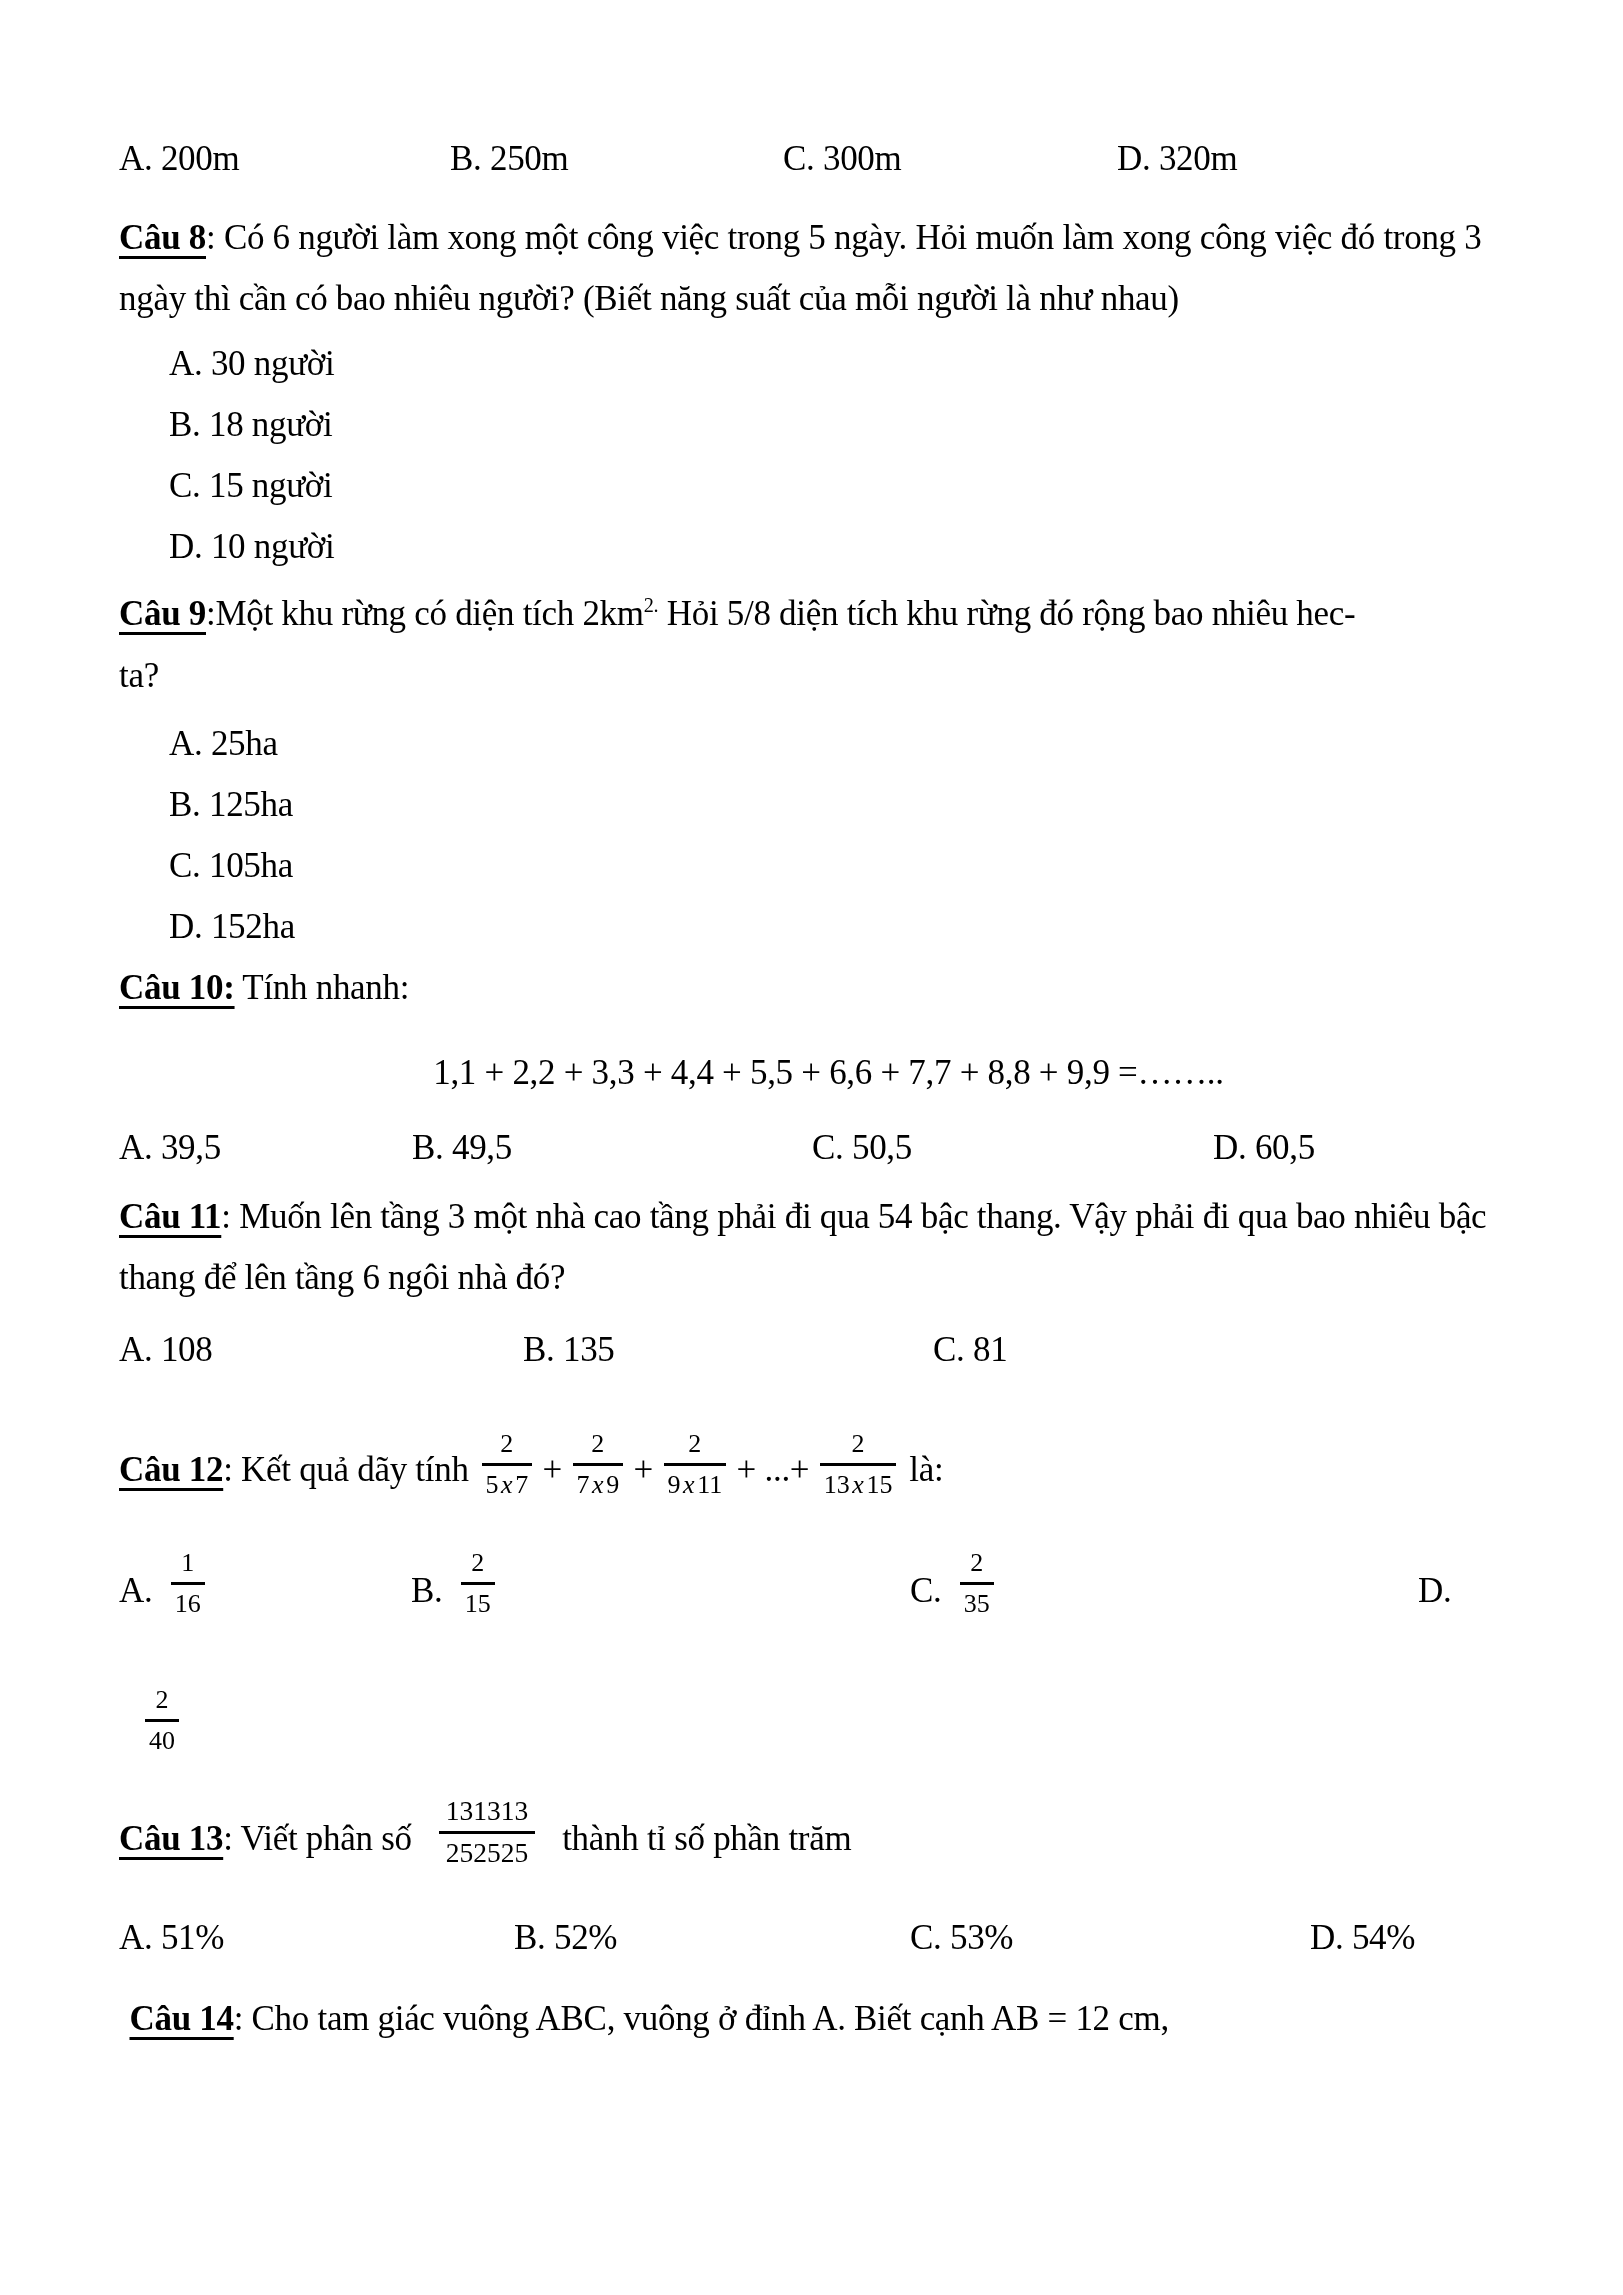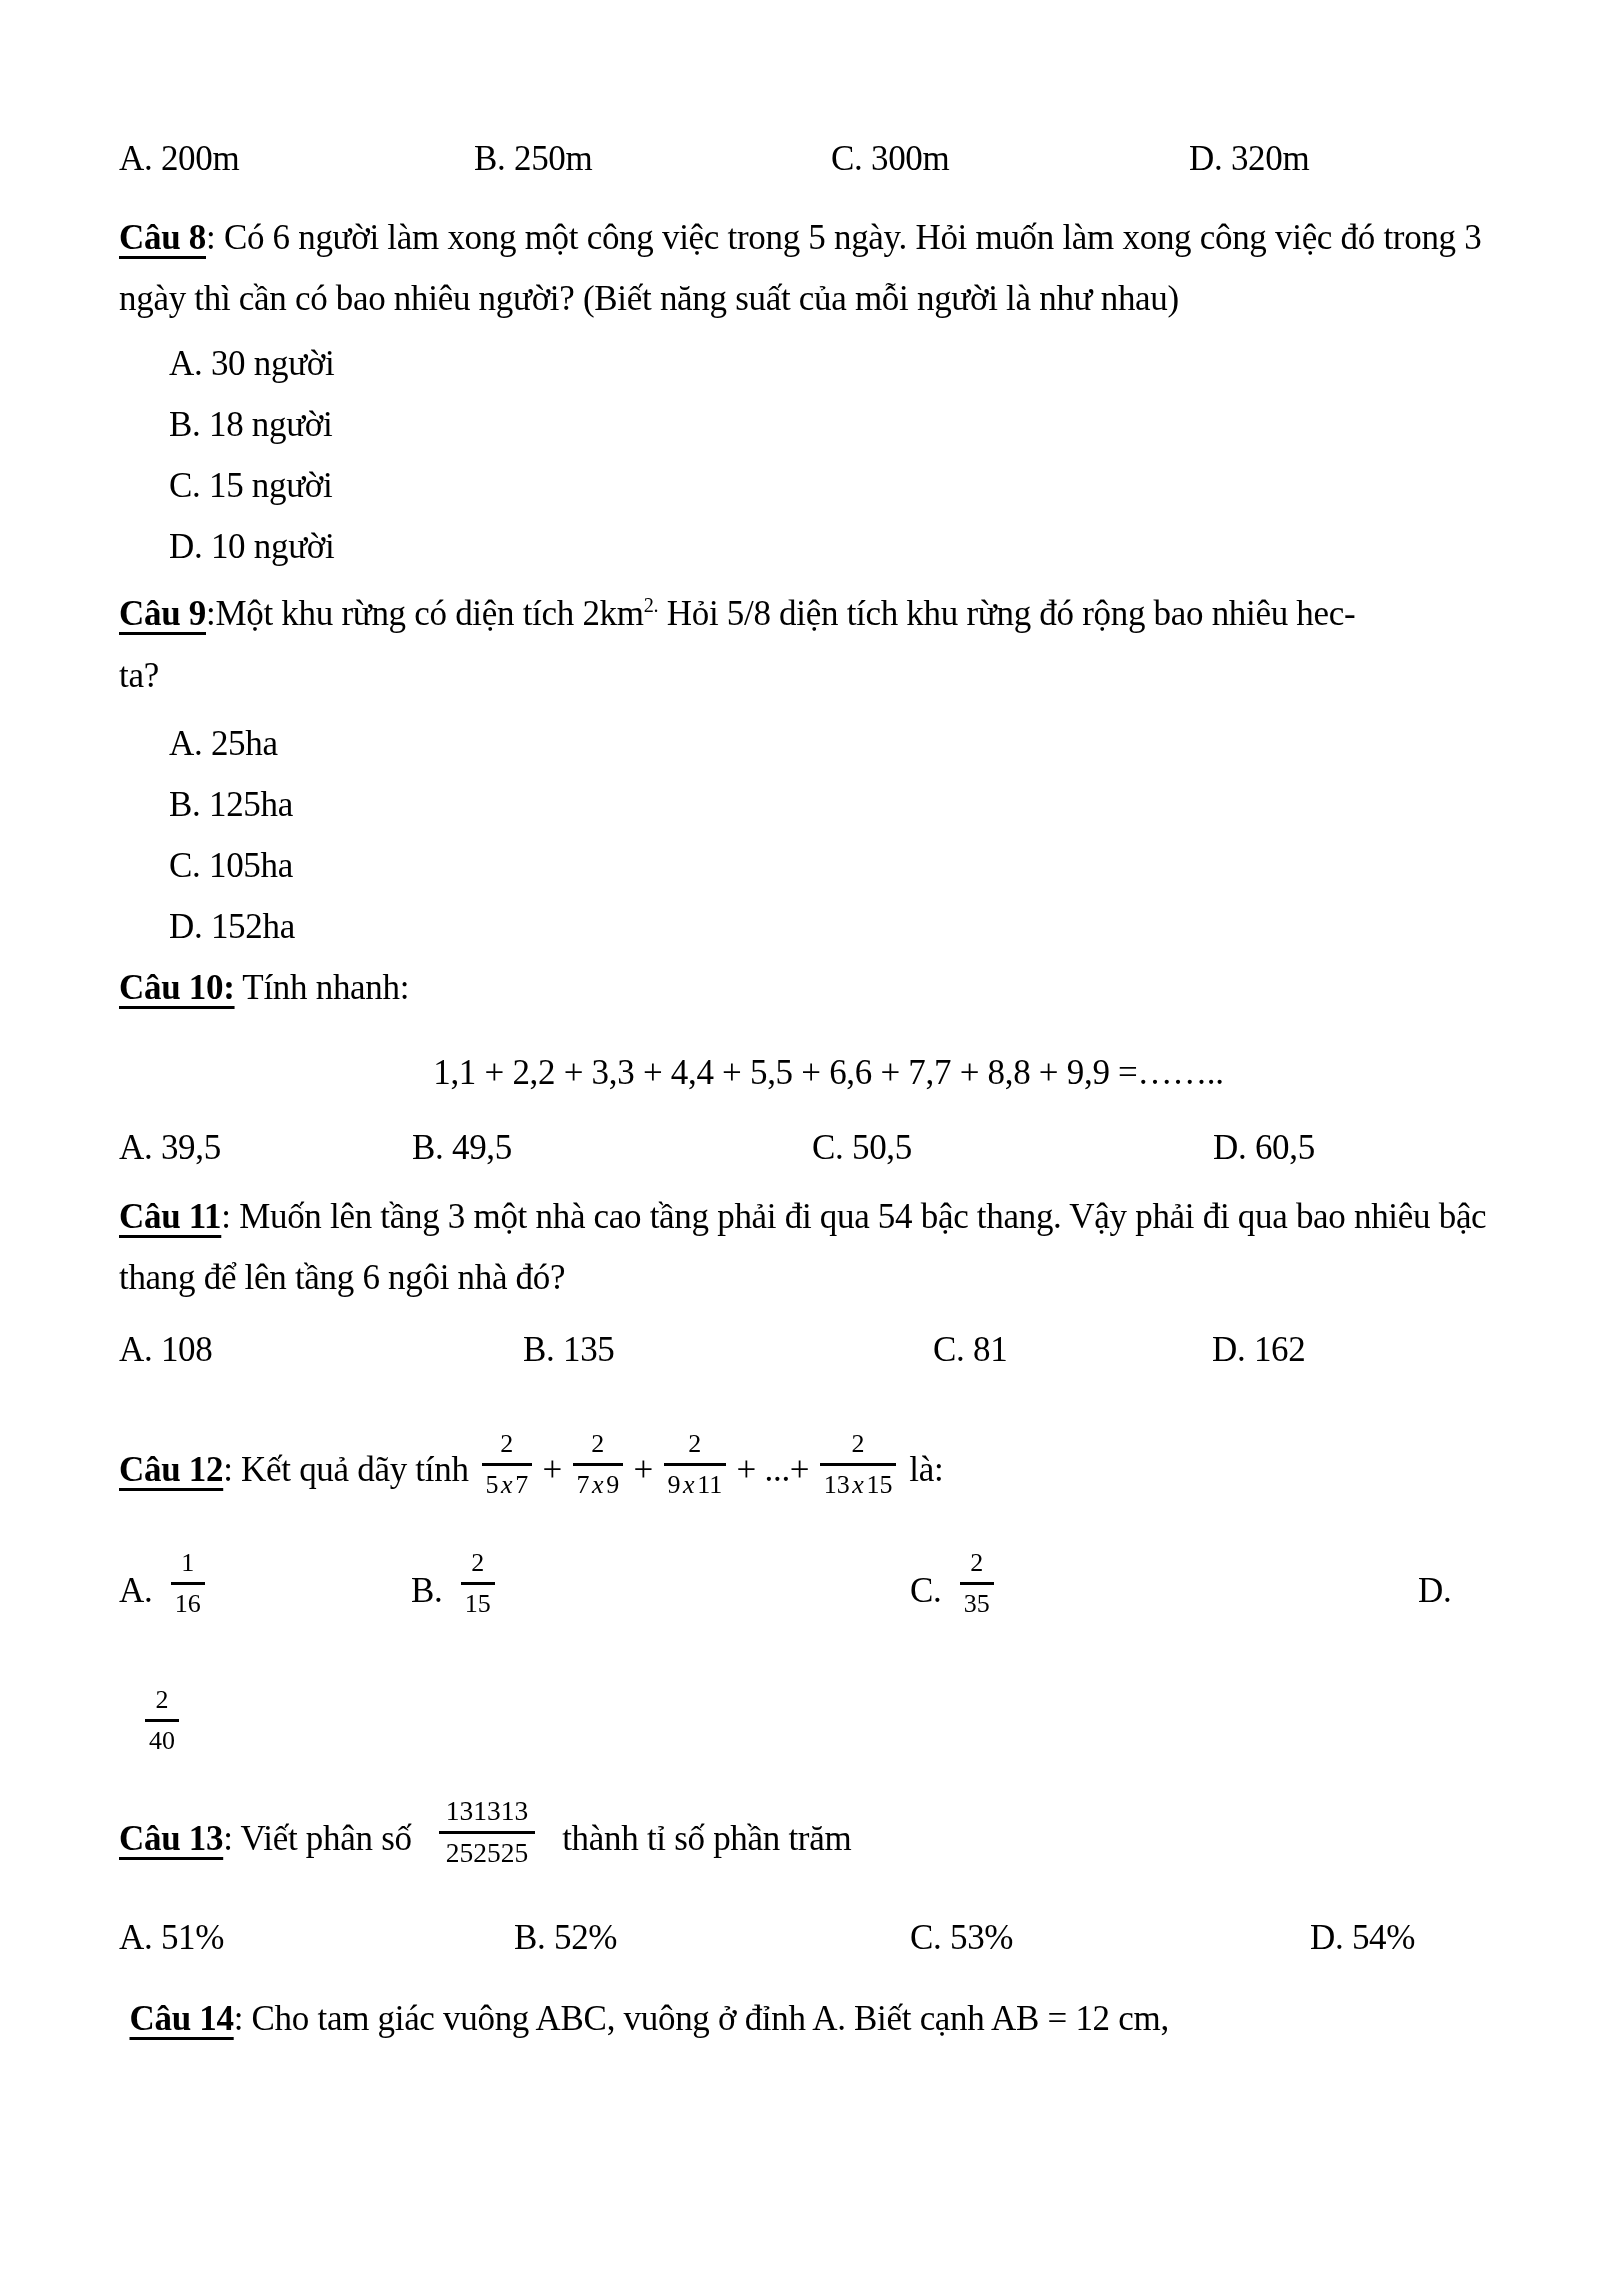--- a/index.html
+++ b/index.html
@@ -19,21 +19,21 @@
     background:#ffffff;
   }
   .para{margin:0;line-height:1.75;}
   .qlabel{
     font-weight:bold;
     text-decoration:underline;
     text-decoration-thickness:2.6px;
     text-underline-offset:6.5px;
   }
   .optrow{display:grid;line-height:1.75;margin:0;}
-  .q7row {grid-template-columns:331px 333px 334px auto;margin-top:0;gap:24px;}
+  .q7row {grid-template-columns:331px 333px 334px auto;margin-top:0;}
   .q10row{grid-template-columns:293px 400px 401px auto;margin-top:13.7px;}
   .q11row{grid-template-columns:404px 410px 279px auto;margin-top:11px;font-family:Liberation Serif, serif;}
   .q12row{grid-template-columns:292px 499px 508px auto;margin-top:46px;}
   .q13row{grid-template-columns:395px 396px 400px auto;margin-top:29.4px;}
   .vlist{margin:0;line-height:1.74;padding-left:50px;}
   .vlist .vitem{display:block;}
   .mt-q8p{margin-top:17.7px;}
   .mt-q8l{margin-top:4.6px;}
   .mt-q9p{margin-top:5.9px;}
   .mt-q9l{margin-top:7.9px;}
@@ -94,21 +94,20 @@
     <span>B. 49,5</span>
     <span>C. 50,5</span>
     <span>D. 60,5</span>
   </div>
 
   <p class="para mt-q11p"><span class="qlabel">Câu 11</span><span>: </span><span>Muốn lên tầng 3 một nhà cao tầng phải đi qua 54 bậc thang. Vậy phải đi qua bao nhiêu bậc thang để lên tầng 6 ngôi nhà đó?</span></p>
   <div class="optrow q11row">
     <span>A. 108</span>
     <span>B. 135</span>
     <span>C. 81</span>
-    <span>D. 162</span>
   </div>
 
   <p class="para q12line"><span class="qlabel">Câu 12</span><span>: </span><span>Kết quả dãy tính</span><span class="eqgap"></span><span class="frac raise"><span class="top">2</span><span class="bot"><span>5</span><span class="dx">x</span><span>7</span></span></span><span class="plus">+</span><span class="frac raise"><span class="top">2</span><span class="bot"><span>7</span><span class="dx">x</span><span>9</span></span></span><span class="plus">+</span><span class="frac raise"><span class="top">2</span><span class="bot"><span>9</span><span class="dx">x</span><span>11</span></span></span><span class="plus">+ ...+</span><span class="frac raise"><span class="top">2</span><span class="bot"><span>13</span><span class="dx">x</span><span>15</span></span></span><span class="eqgap"></span><span>là:</span></p>
 
   <div class="optrow q12row">
     <span class="optf">
         <span>A.</span>
         <span class="frac">
           <span class="top">1</span>
           <span class="bot">16</span>

